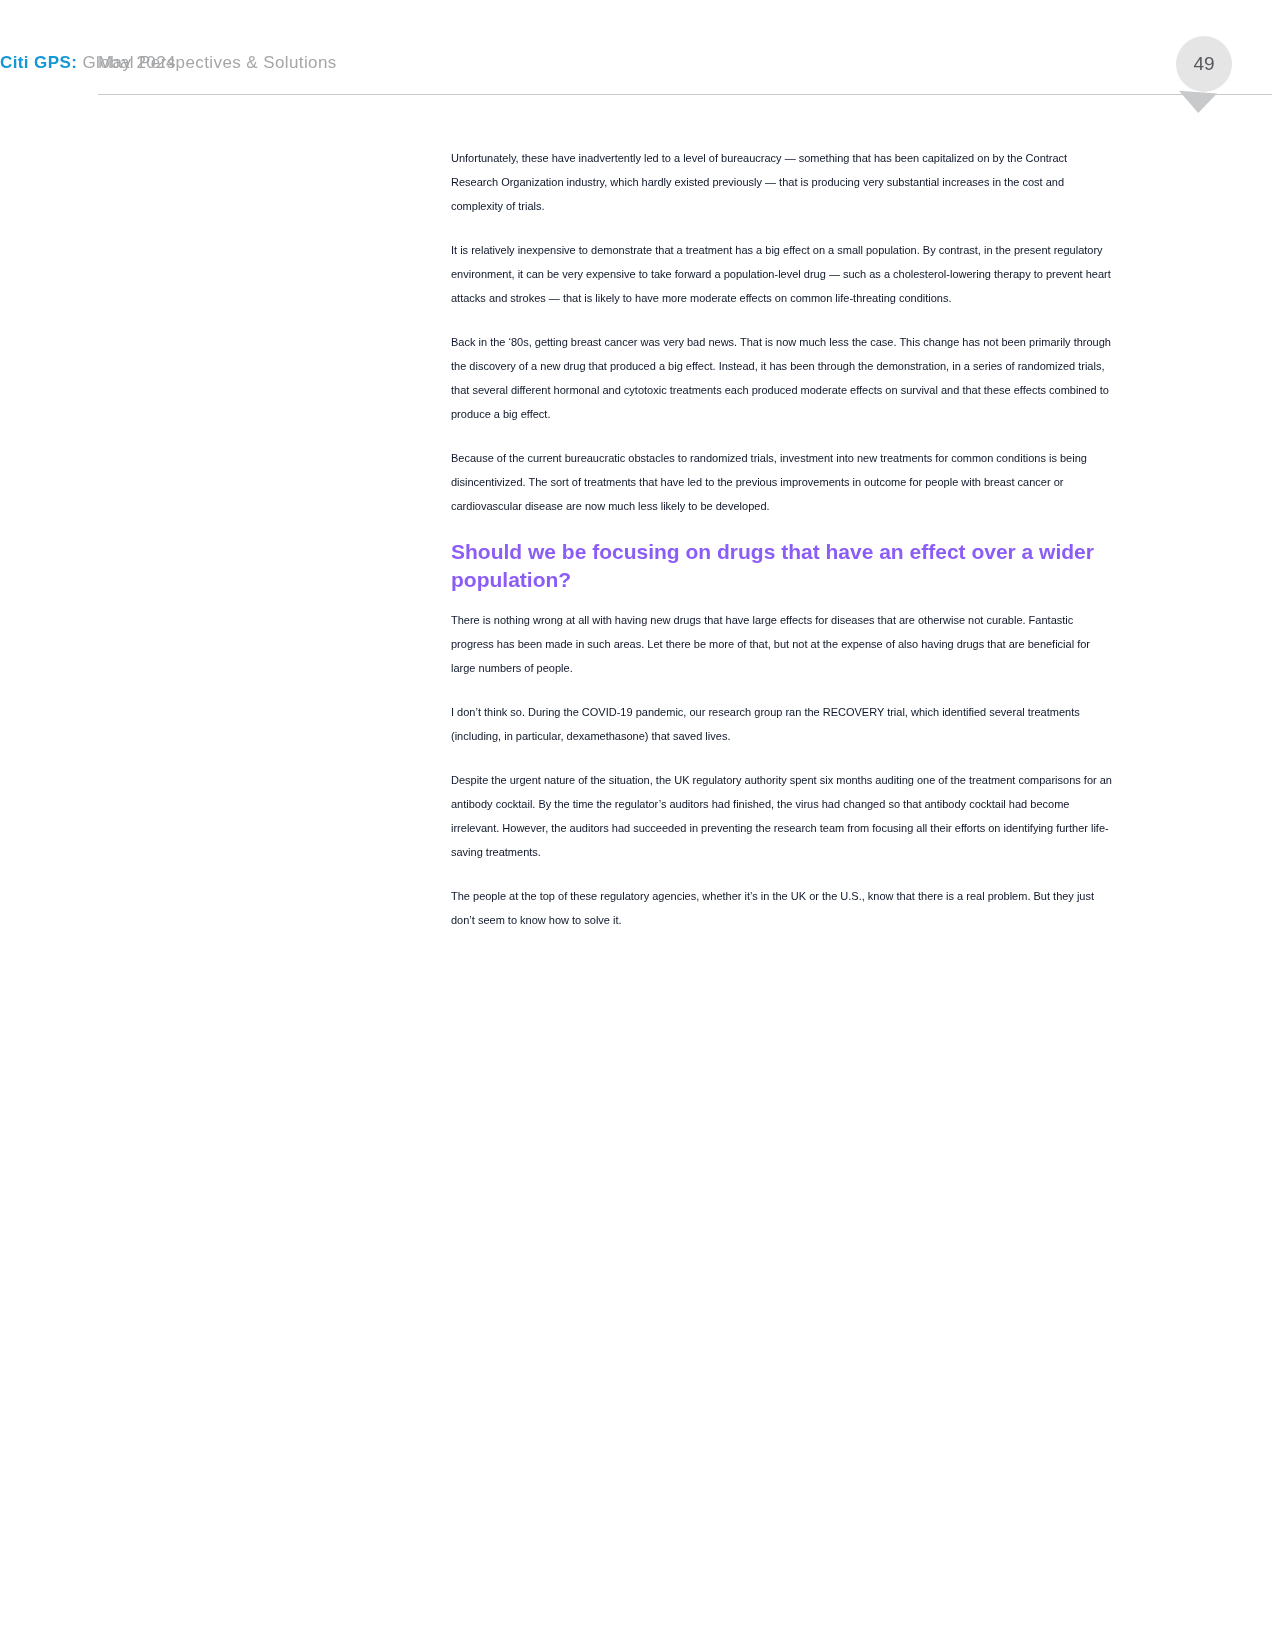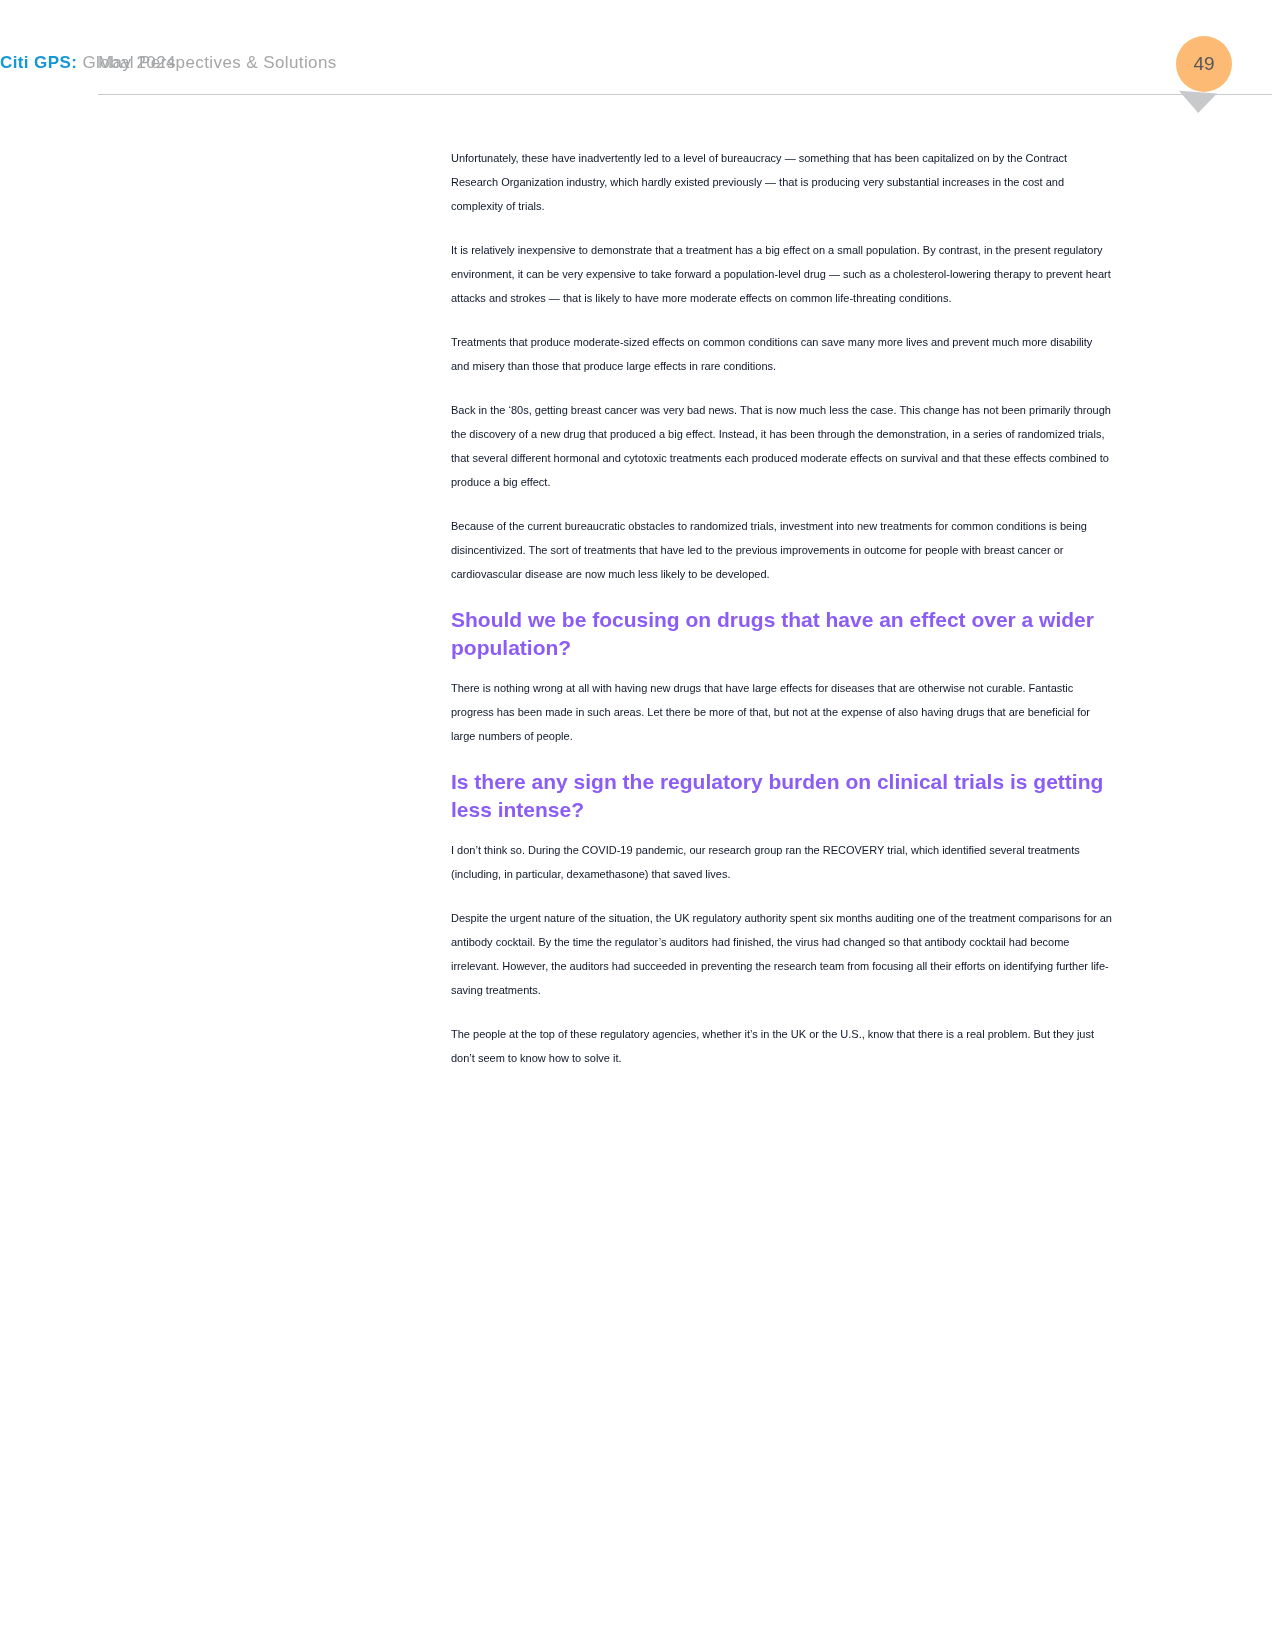--- a/index.html
+++ b/index.html
@@ -36,21 +36,21 @@
     position: absolute;
     left: 98px; right: 3px; top: 94px;
     height: 1px;
     background: #c9cacb;
   }
   .page-bubble {
     position: absolute;
     left: 1176px; top: 36px;
     width: 56px; height: 56px;
     border-radius: 50%;
-    background: #fdba74;
+    background: #e5e5e5;
     display: flex;
     align-items: center;
     justify-content: center;
     font-size: 19px;
     color: #55575a;
     z-index: 2;
   }
   .bubble-tail {
     position: absolute;
     left: 1179px; top: 86px;
@@ -108,26 +108,24 @@
   </div>
   <div class="header-rule"></div>
   <div class="bubble-tail"></div>
   <div class="page-bubble">
     <span>49</span>
   </div>
 
   <div class="content">
     <p class="para">Unfortunately, these have inadvertently led to a level of bureaucracy — something that has been capitalized on by the Contract Research Organization industry, which hardly existed previously — that is producing very substantial increases in the cost and complexity of trials.</p>
     <p class="para">It is relatively inexpensive to demonstrate that a treatment has a big effect on a small population. By contrast, in the present regulatory environment, it can be very expensive to take forward a population-level drug — such as a cholesterol-lowering therapy to prevent heart attacks and strokes — that is likely to have more moderate effects on common life-threating conditions.</p>
-    <p class="para">Treatments that produce moderate-sized effects on common conditions can save many more lives and prevent much more disability and misery than those that produce large effects in rare conditions.</p>
     <p class="para">Back in the ‘80s, getting breast cancer was very bad news. That is now much less the case. This change has not been primarily through the discovery of a new drug that produced a big effect. Instead, it has been through the demonstration, in a series of randomized trials, that several different hormonal and cytotoxic treatments each produced moderate effects on survival and that these effects combined to produce a big effect.</p>
     <p class="para">Because of the current bureaucratic obstacles to randomized trials, investment into new treatments for common conditions is being disincentivized. The sort of treatments that have led to the previous improvements in outcome for people with breast cancer or cardiovascular disease are now much less likely to be developed.</p>
     <h2 class="section-heading">Should we be focusing on drugs that have an effect over a wider population?</h2>
     <p class="para">There is nothing wrong at all with having new drugs that have large effects for diseases that are otherwise not curable. Fantastic progress has been made in such areas. Let there be more of that, but not at the expense of also having drugs that are beneficial for large numbers of people.</p>
-    <h2 class="section-heading">Is there any sign the regulatory burden on clinical trials is getting less intense?</h2>
     <p class="para">I don’t think so. During the COVID-19 pandemic, our research group ran the RECOVERY trial, which identified several treatments (including, in particular, dexamethasone) that saved lives.</p>
     <p class="para">Despite the urgent nature of the situation, the UK regulatory authority spent six months auditing one of the treatment comparisons for an antibody cocktail. By the time the regulator’s auditors had finished, the virus had changed so that antibody cocktail had become irrelevant. However, the auditors had succeeded in preventing the research team from focusing all their efforts on identifying further life-saving treatments.</p>
     <p class="para">The people at the top of these regulatory agencies, whether it’s in the UK or the U.S., know that there is a real problem. But they just don’t seem to know how to solve it.</p>
   </div>
 
   <div class="footer-rule"></div>
   <div class="footer-copyright">© 2024 Citigroup</div>
 
 </div>
 

